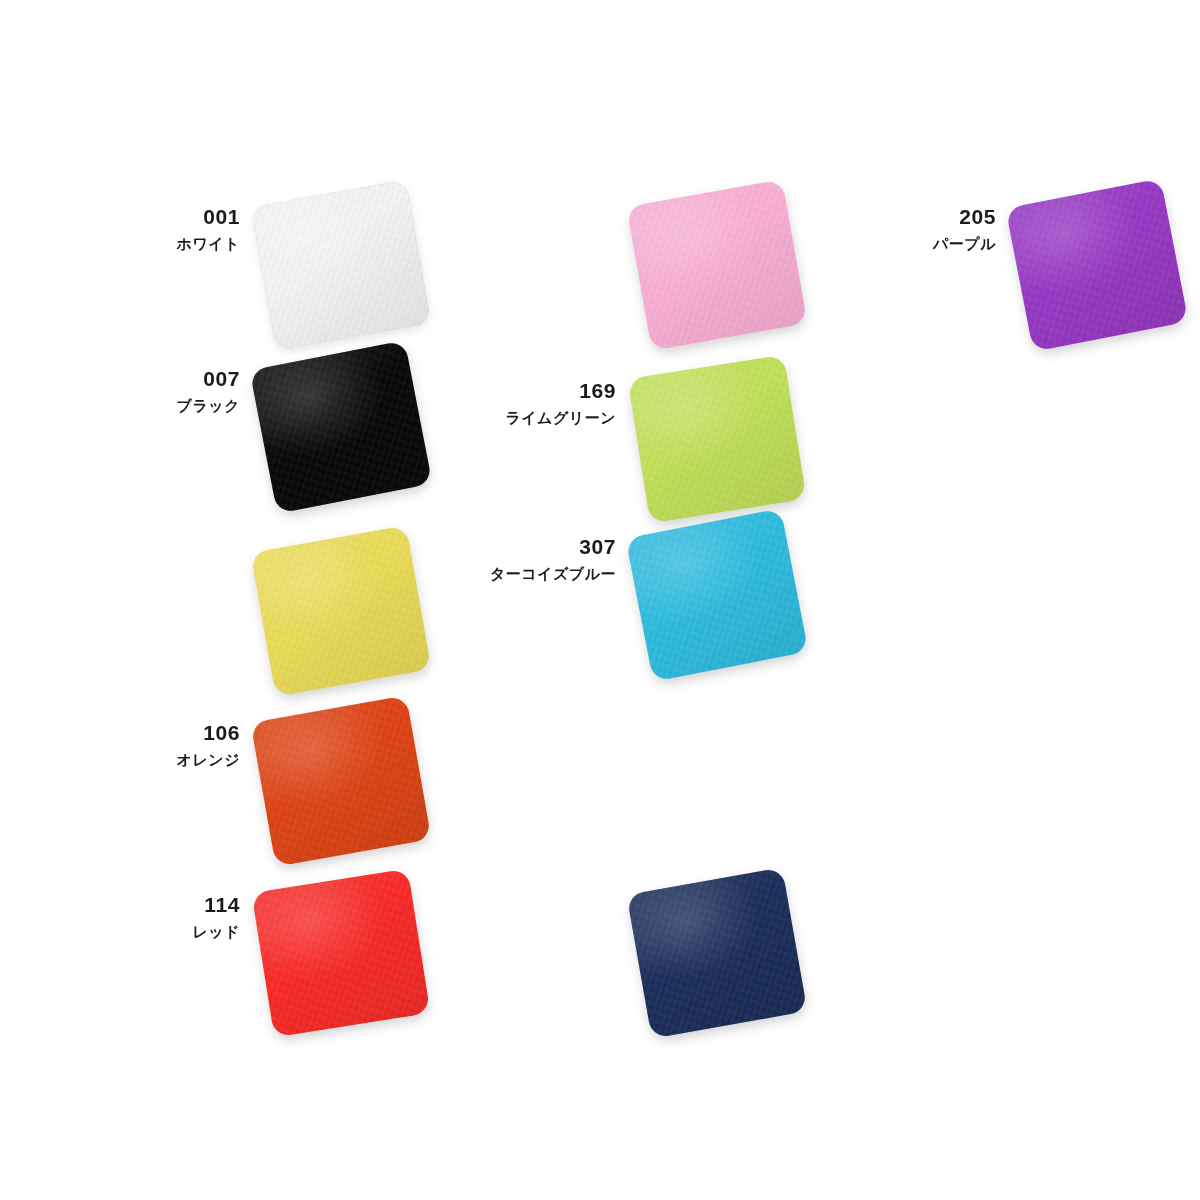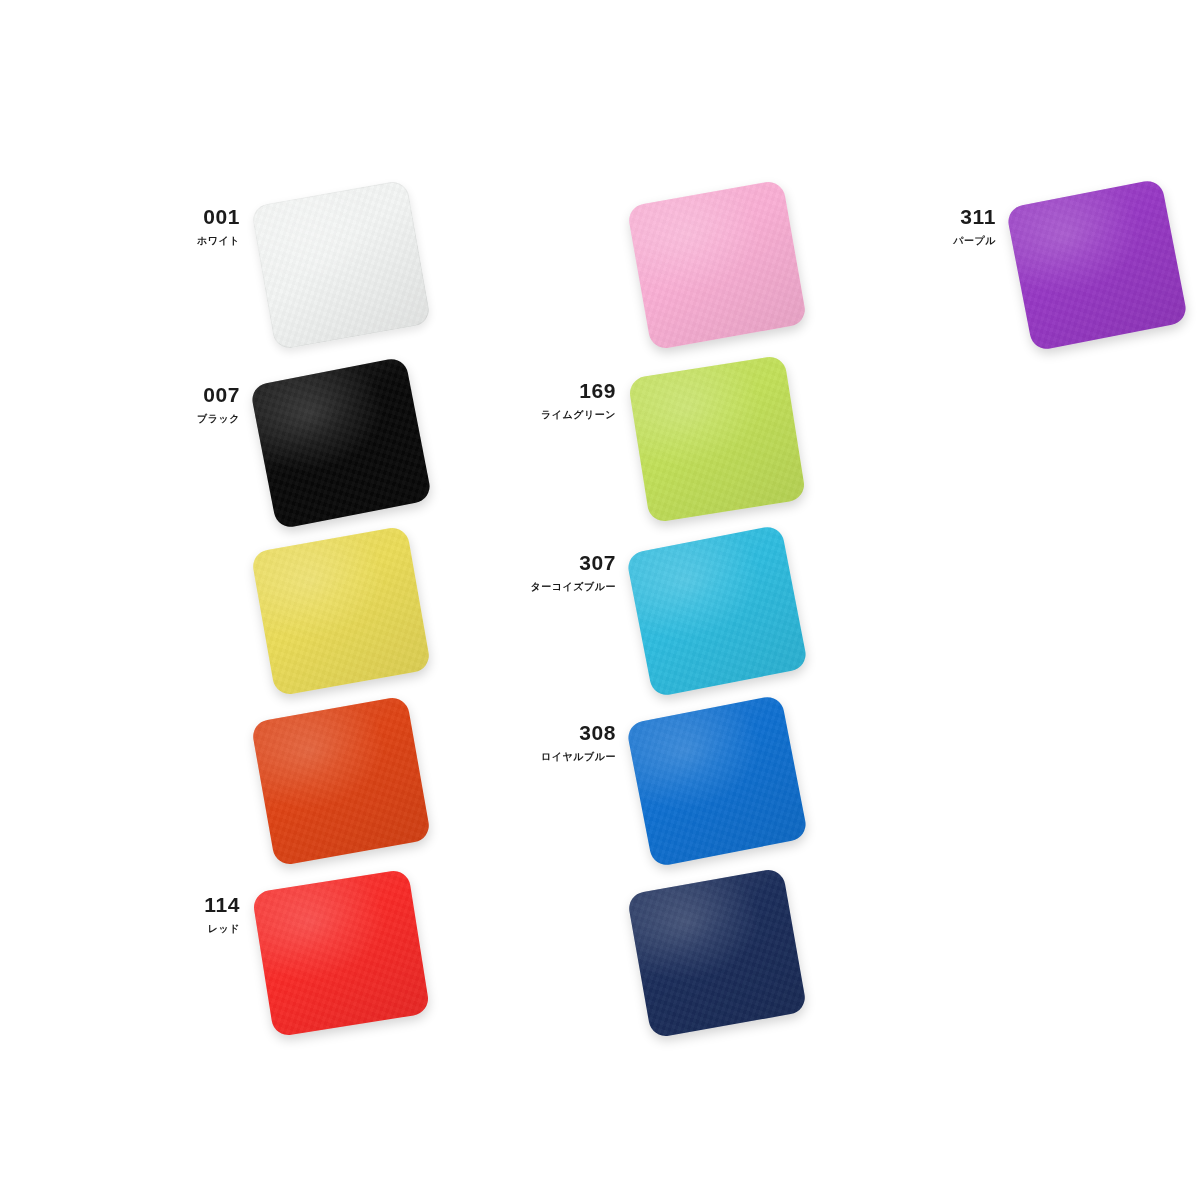--- a/index.html
+++ b/index.html
@@ -42,21 +42,21 @@
   .color-code {
     display: block;
     font-size: 21px;
     font-weight: bold;
     color: #1b1b1b;
     letter-spacing: 0.6px;
     margin-bottom: 9px;
   }
   .color-name {
     display: block;
-    font-size: 10px;
+    font-size: 15px;
     font-weight: bold;
     color: #1b1b1b;
     letter-spacing: 0.5px;
     white-space: nowrap;
   }
 
   
   .swatch-wrap {
     position: absolute;
     left: 192px;
@@ -118,28 +118,28 @@
         <div class="swatch-tile is-light" style="background: rgb(242, 244, 243); transform: rotate(-10deg);"></div>
       </div>
     </div>
     <div class="swatch-entry" style="left: 438px; top: 178px;">
       <div class="swatch-wrap">
         <div class="swatch-tile is-normal" style="background: rgb(249, 175, 212); transform: rotate(-10deg);"></div>
       </div>
     </div>
     <div class="swatch-entry" style="left: 818px; top: 178px;">
       <div class="label-block">
-        <span class="color-code">311</span>
+        <span class="color-code">205</span>
         <span class="color-name">パープル</span>
       </div>
       <div class="swatch-wrap">
         <div class="swatch-tile is-normal" style="background: rgb(151, 57, 196); transform: rotate(-11deg);"></div>
       </div>
     </div>
-    <div class="swatch-entry" style="left: 62px; top: 356px;">
+    <div class="swatch-entry" style="left: 62px; top: 340px;">
       <div class="label-block">
         <span class="color-code">007</span>
         <span class="color-name">ブラック</span>
       </div>
       <div class="swatch-wrap">
         <div class="swatch-tile is-normal" style="background: rgb(10, 10, 10); transform: rotate(-11deg);"></div>
       </div>
     </div>
     <div class="swatch-entry" style="left: 438px; top: 352px;">
       <div class="label-block">
@@ -148,41 +148,36 @@
       </div>
       <div class="swatch-wrap">
         <div class="swatch-tile is-normal" style="background: rgb(194, 224, 90); transform: rotate(-9deg);"></div>
       </div>
     </div>
     <div class="swatch-entry" style="left: 62px; top: 524px;">
       <div class="swatch-wrap">
         <div class="swatch-tile is-normal" style="background: rgb(234, 220, 89); transform: rotate(-10deg);"></div>
       </div>
     </div>
-    <div class="swatch-entry" style="left: 438px; top: 524px;">
+    <div class="swatch-entry" style="left: 438px; top: 508px;">
       <div class="label-block">
         <span class="color-code">307</span>
         <span class="color-name">ターコイズブルー</span>
       </div>
       <div class="swatch-wrap">
         <div class="swatch-tile is-normal" style="background: rgb(47, 188, 223); transform: rotate(-11deg);"></div>
       </div>
     </div>
     <div class="swatch-entry" style="left: 62px; top: 694px;">
+      <div class="label-block">
+        <span class="color-code">106</span>
+        <span class="color-name">オレンジ</span>
+      </div>
       <div class="swatch-wrap">
         <div class="swatch-tile is-normal" style="background: rgb(222, 68, 22); transform: rotate(-10deg);"></div>
-      </div>
-    </div>
-    <div class="swatch-entry" style="left: 438px; top: 694px;">
-      <div class="label-block">
-        <span class="color-code">308</span>
-        <span class="color-name">ロイヤルブルー</span>
-      </div>
-      <div class="swatch-wrap">
-        <div class="swatch-tile is-normal" style="background: rgb(16, 112, 208); transform: rotate(-11deg);"></div>
       </div>
     </div>
     <div class="swatch-entry" style="left: 62px; top: 866px;">
       <div class="label-block">
         <span class="color-code">114</span>
         <span class="color-name">レッド</span>
       </div>
       <div class="swatch-wrap">
         <div class="swatch-tile is-normal" style="background: rgb(248, 43, 40); transform: rotate(-9deg);"></div>
       </div>

